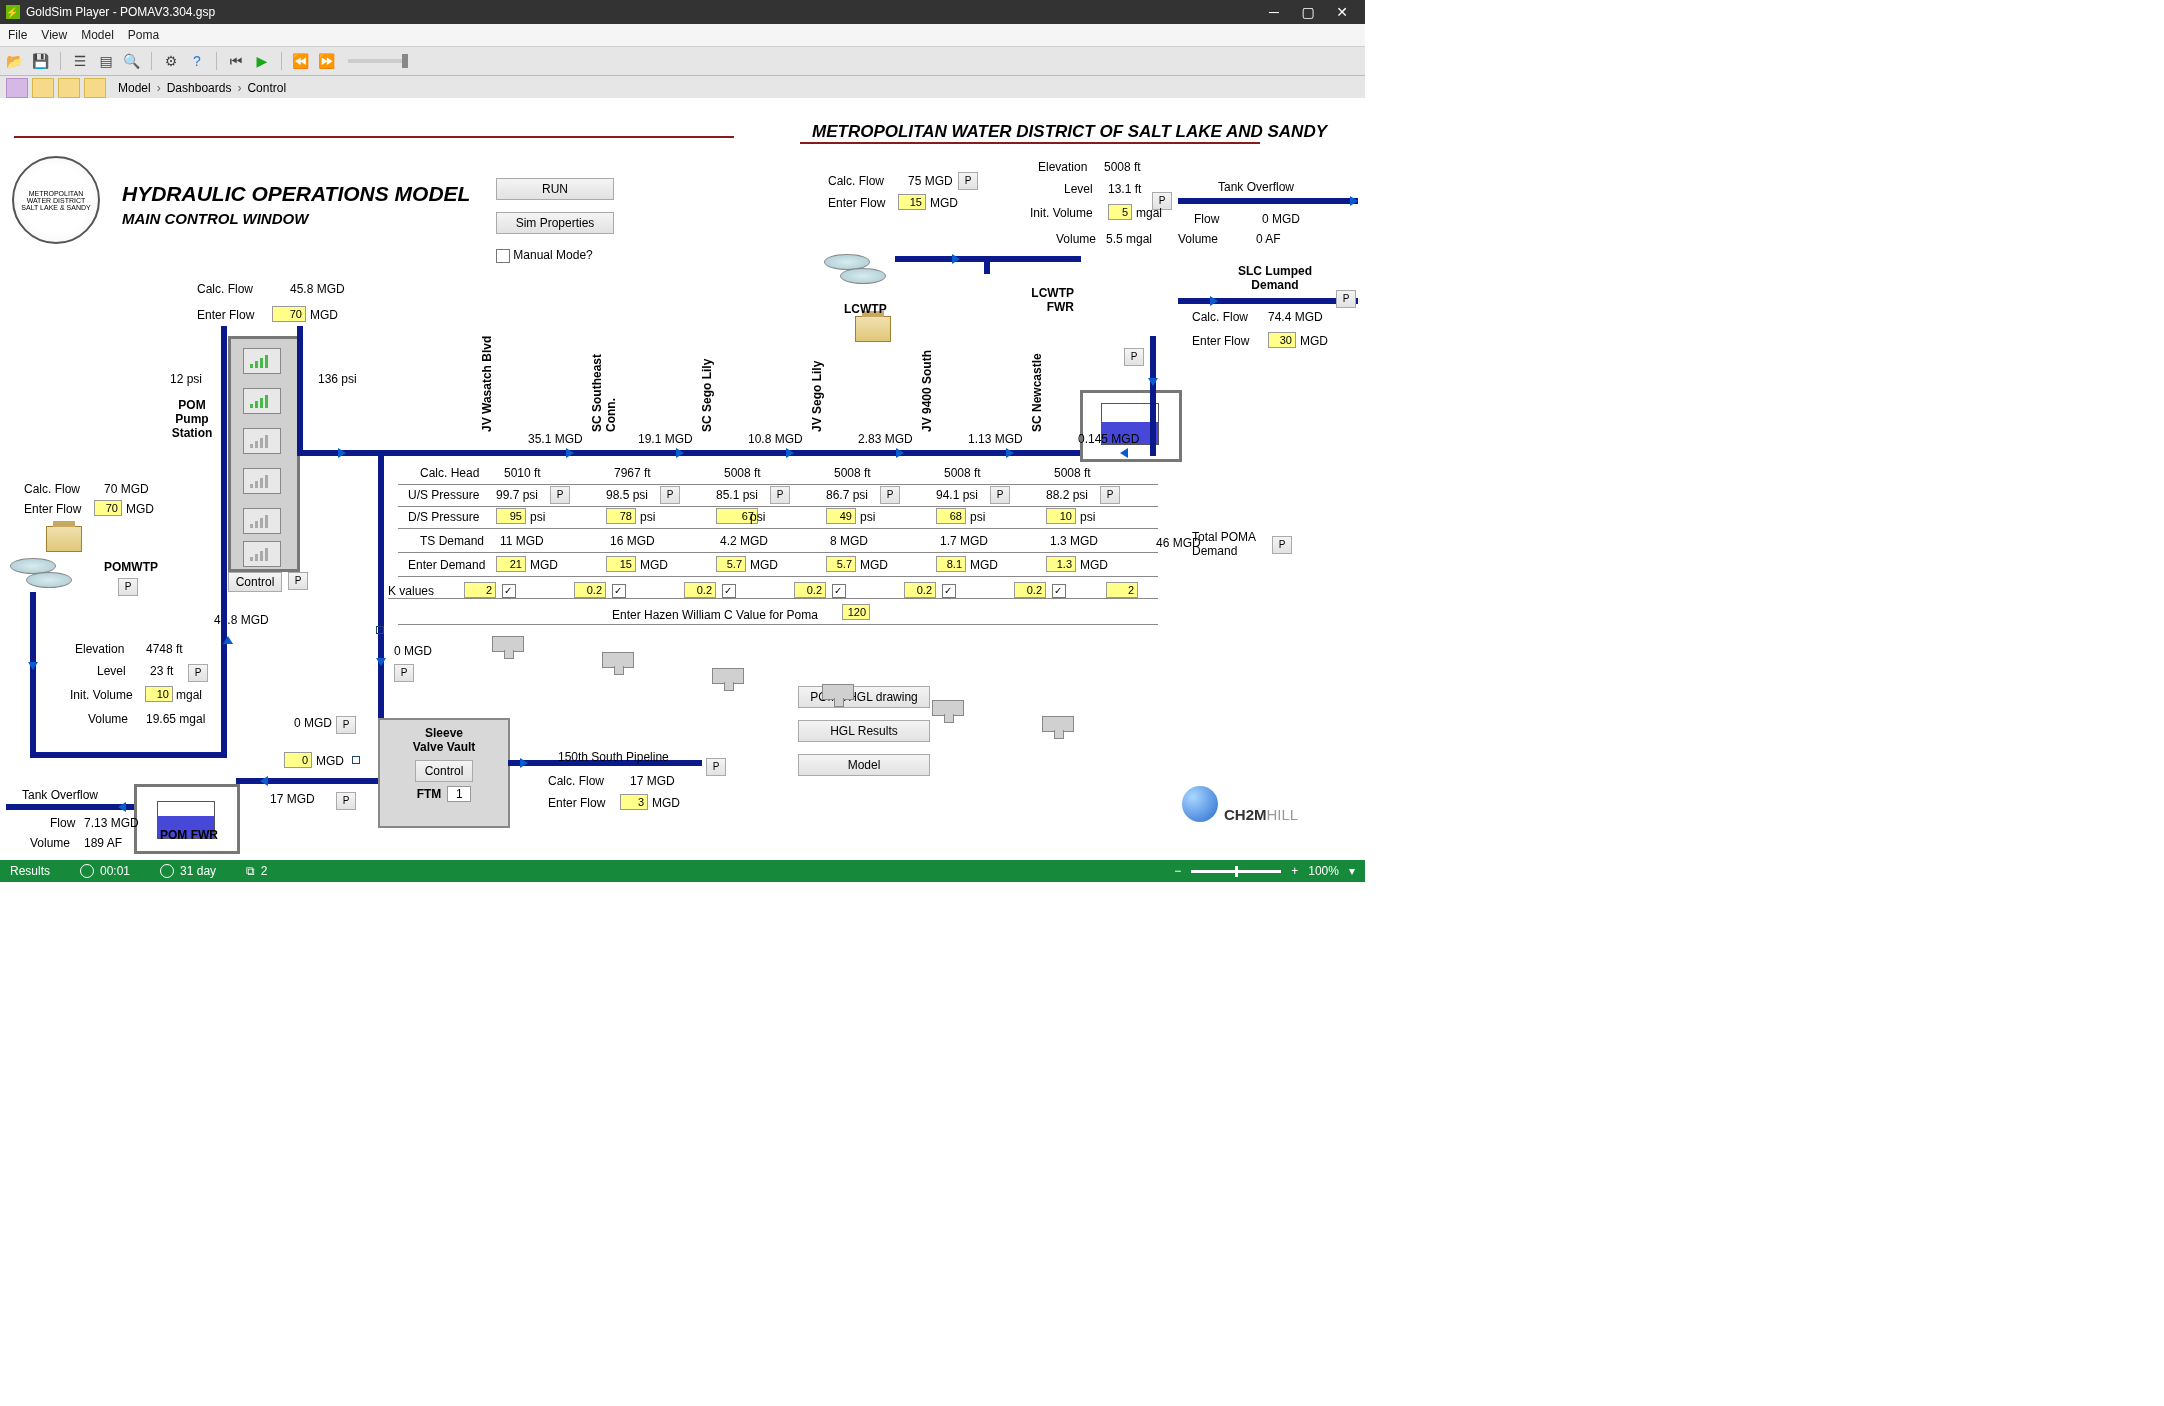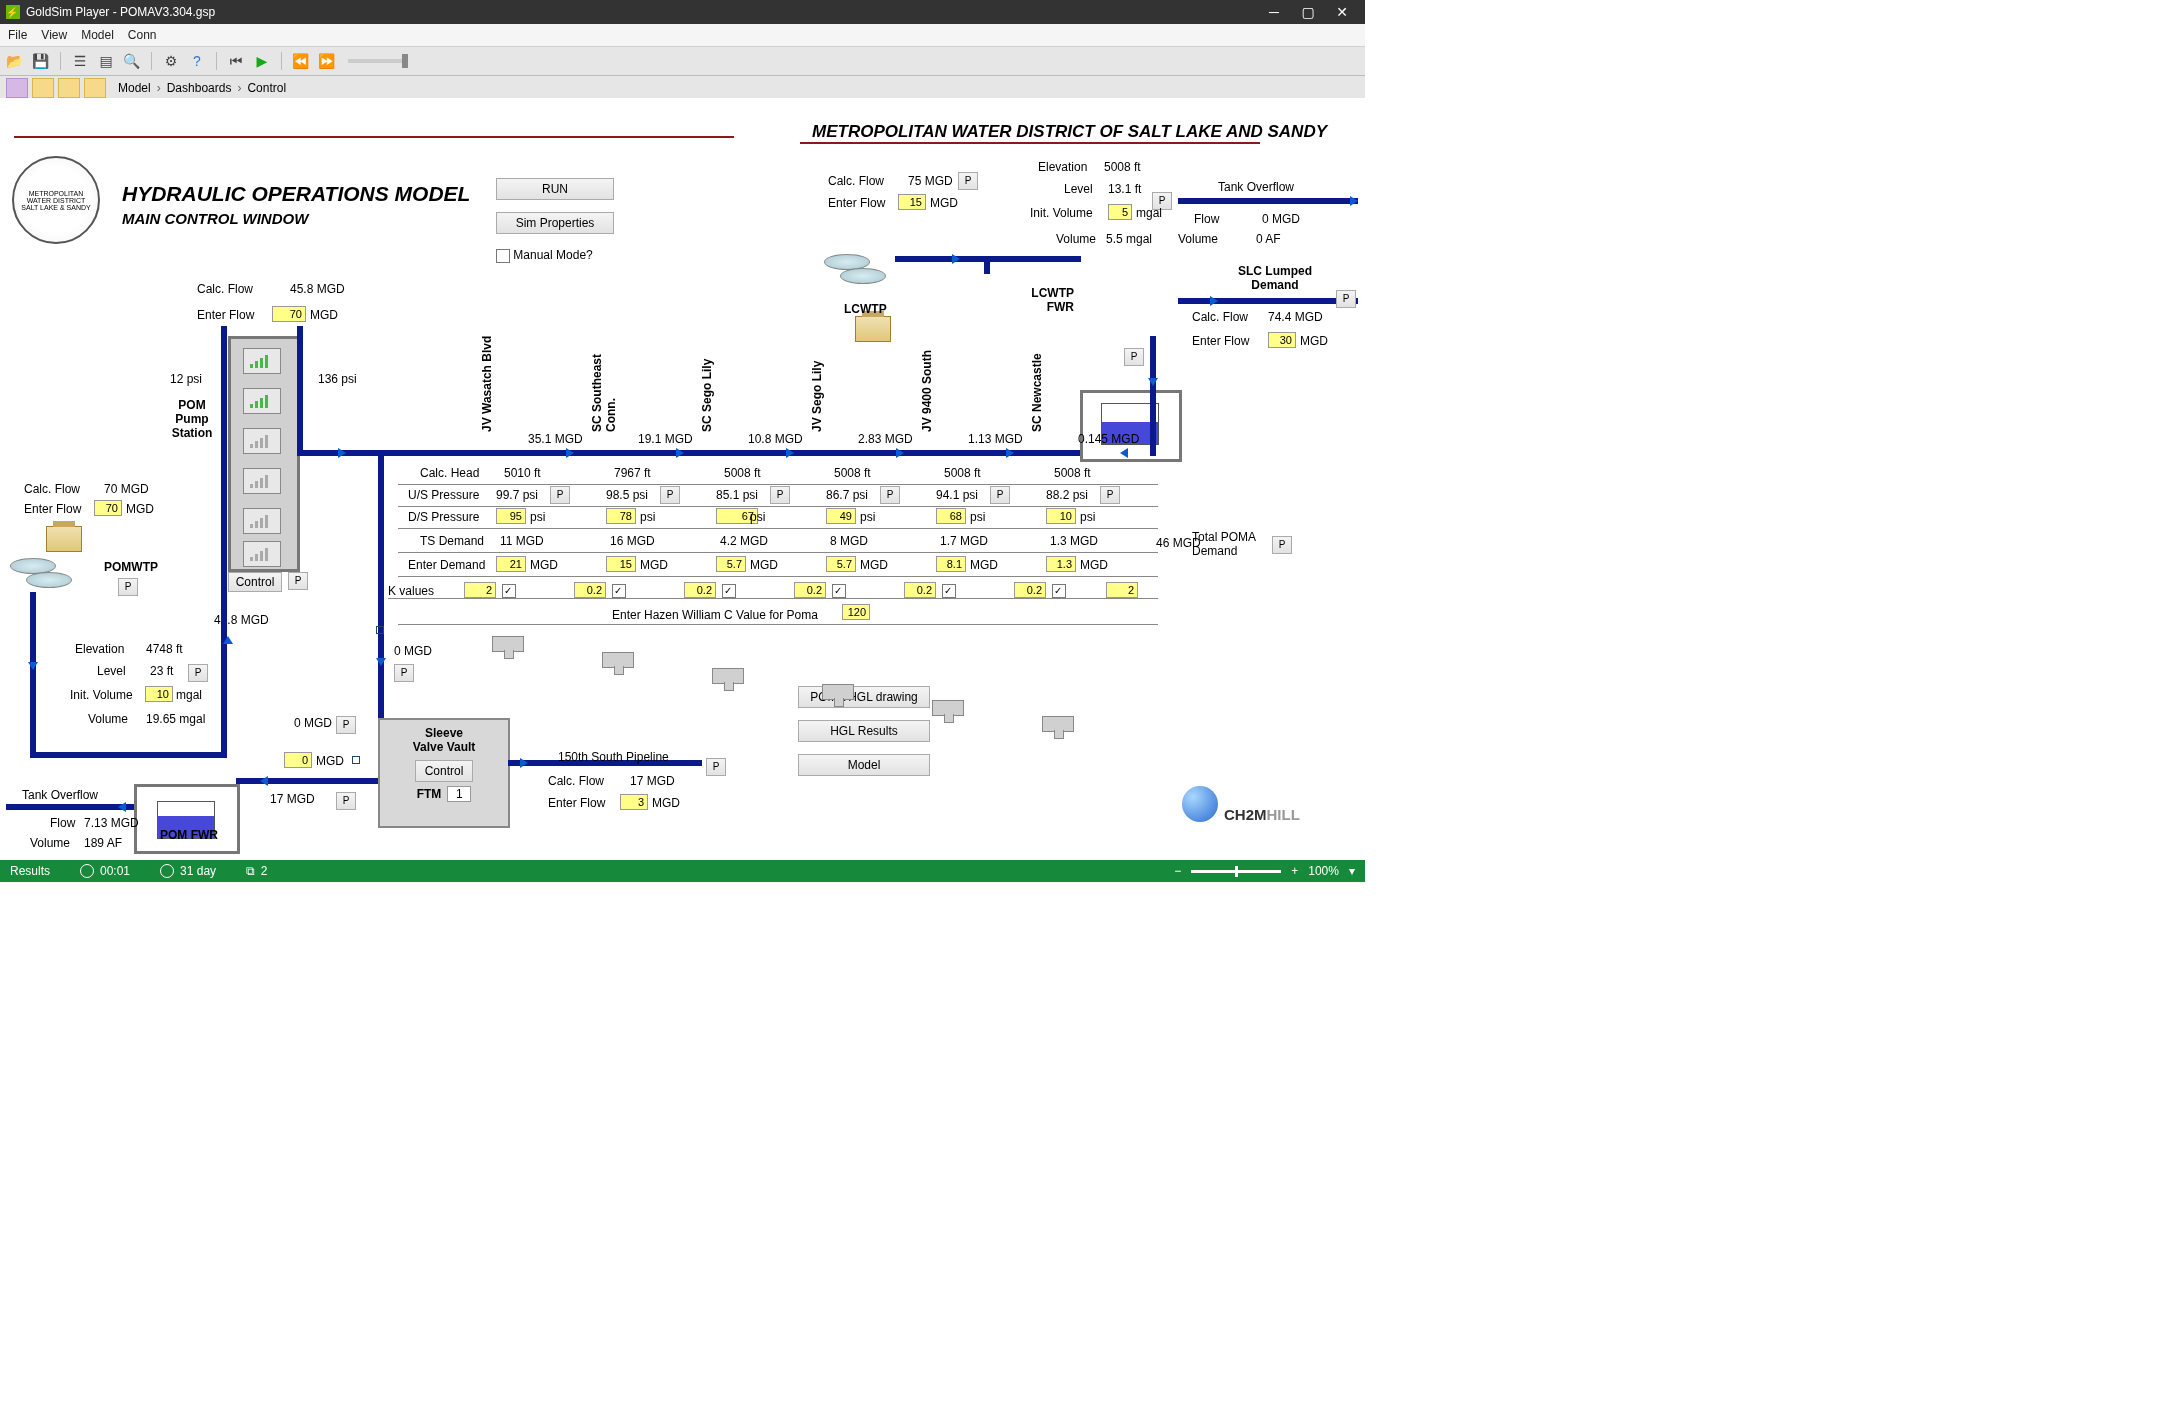--- a/index.html
+++ b/index.html
@@ -60,41 +60,41 @@
   .plant{width:34px;height:24px;background:linear-gradient(#f0e0b0,#e0c878);border:1px solid #a08030;position:relative}
   .plant::before{content:"";position:absolute;top:-6px;left:6px;width:22px;height:6px;background:#c8a860}
   .disk{width:44px;height:14px;border-radius:50%;background:radial-gradient(#d8ecf0,#a8c8d0);border:1px solid #888}
   .tjoint{width:30px;height:14px;background:#d0d0d0;border:1px solid #888;position:relative}
   .tjoint::after{content:"";position:absolute;left:11px;top:13px;width:8px;height:8px;background:#d0d0d0;border:1px solid #888;border-top:none}
   .vlabel{writing-mode:vertical-rl;transform:rotate(180deg);font-weight:bold;font-size:12px}
   .rowline{border-top:1px solid #888}
   .seal{width:84px;height:84px;border:2px solid #555;border-radius:50%;display:flex;align-items:center;justify-content:center;font-size:7px;text-align:center;background:radial-gradient(#fff 55%,#eee)}
   .sphere{width:36px;height:36px;border-radius:50%;background:radial-gradient(circle at 30% 30%,#a8d8ff,#2a6ad0)}
   .logo-text{font-family:Arial,sans-serif;font-weight:bold;font-size:15px;color:#333}
-  .logo-text .light{color:#999;font-weight:bold}
+  .logo-text .light{color:#999;font-weight:normal}
   .sleevebox{background:#d8d8d8;border:2px solid #888;text-align:center;padding-top:6px;font-weight:bold;font-size:12px}
   .tiny-square{width:6px;height:6px;border:1px solid #246}
 </style>
 </head>
 <body>
 
 <div class="titlebar">
   <div class="appicon">⚡</div>
   <span>GoldSim Player - POMAV3.304.gsp</span>
   <div class="spacer"></div>
   <div class="winbtn">─</div>
   <div class="winbtn">▢</div>
   <div class="winbtn">✕</div>
 </div>
 
 <div class="menubar">
   <span>File</span>
   <span>View</span>
   <span>Model</span>
-  <span>Conn</span>
+  <span>Poma</span>
 </div>
 
 <div class="toolbar">
   <div class="tbtn">📂</div>
   <div class="tbtn" style="color:#a04ac0">💾</div>
   <div class="sep"></div>
   <div class="tbtn">☰</div>
   <div class="tbtn">▤</div>
   <div class="tbtn">🔍</div>
   <div class="sep"></div>

